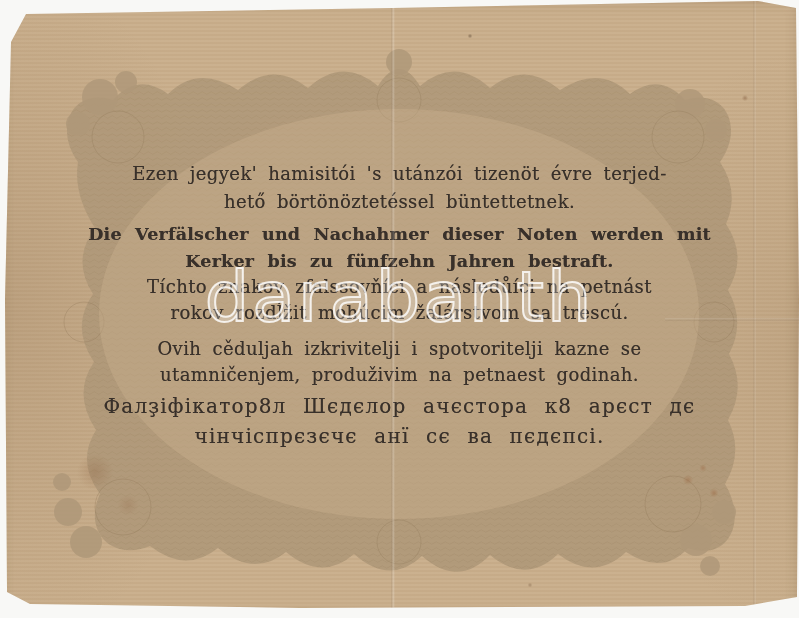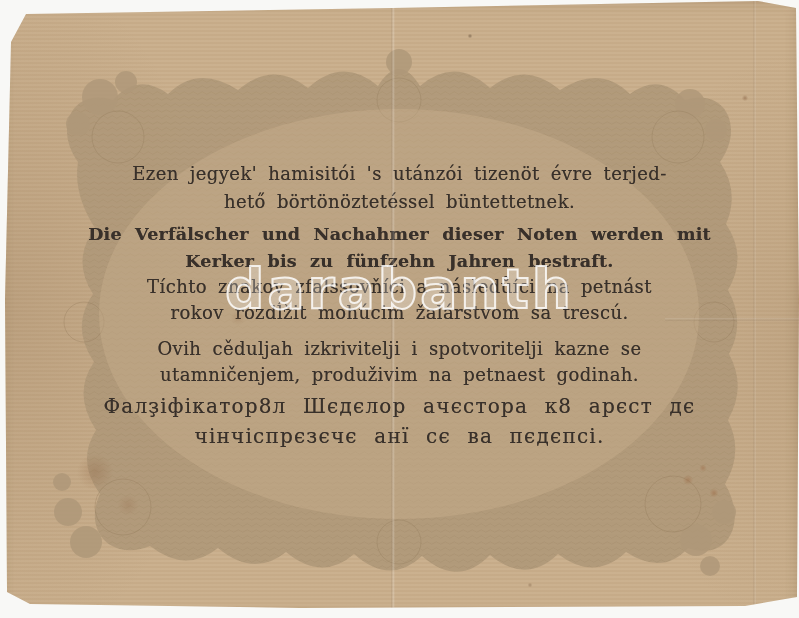--- a/index.html
+++ b/index.html
@@ -53,21 +53,21 @@
   .textblock{position:absolute;left:58px;right:58px;top:0;bottom:0;color:#38302a;}
   .l{position:absolute;left:0;right:0;text-align:center;white-space:nowrap;
      font-size:18px;letter-spacing:0.4px;word-spacing:5px;
      text-shadow:0 0 0.5px rgba(56,48,42,0.6);}
   .fraktur{font-weight:bold;font-size:17.5px;letter-spacing:0.2px;word-spacing:7px;}
   .cyr{font-size:20px;letter-spacing:1.2px;word-spacing:9px;font-family:"DejaVu Serif",serif;}
   
   .watermark{
     position:absolute;left:0;right:0;top:262px;text-align:center;pointer-events:none;
     font-family:"DejaVu Sans", sans-serif;
-    font-size:55px;font-weight:700;letter-spacing:3px;line-height:1;
+    font-size:70px;font-weight:400;letter-spacing:3px;line-height:1;
     color:transparent;
     -webkit-text-stroke:2px rgba(255,255,255,0.82);
     text-shadow:0 0 1px rgba(255,255,255,0.25);
   }
 </style>
 </head>
 <body>
 
 <div class="stage">
   <div class="paper">

